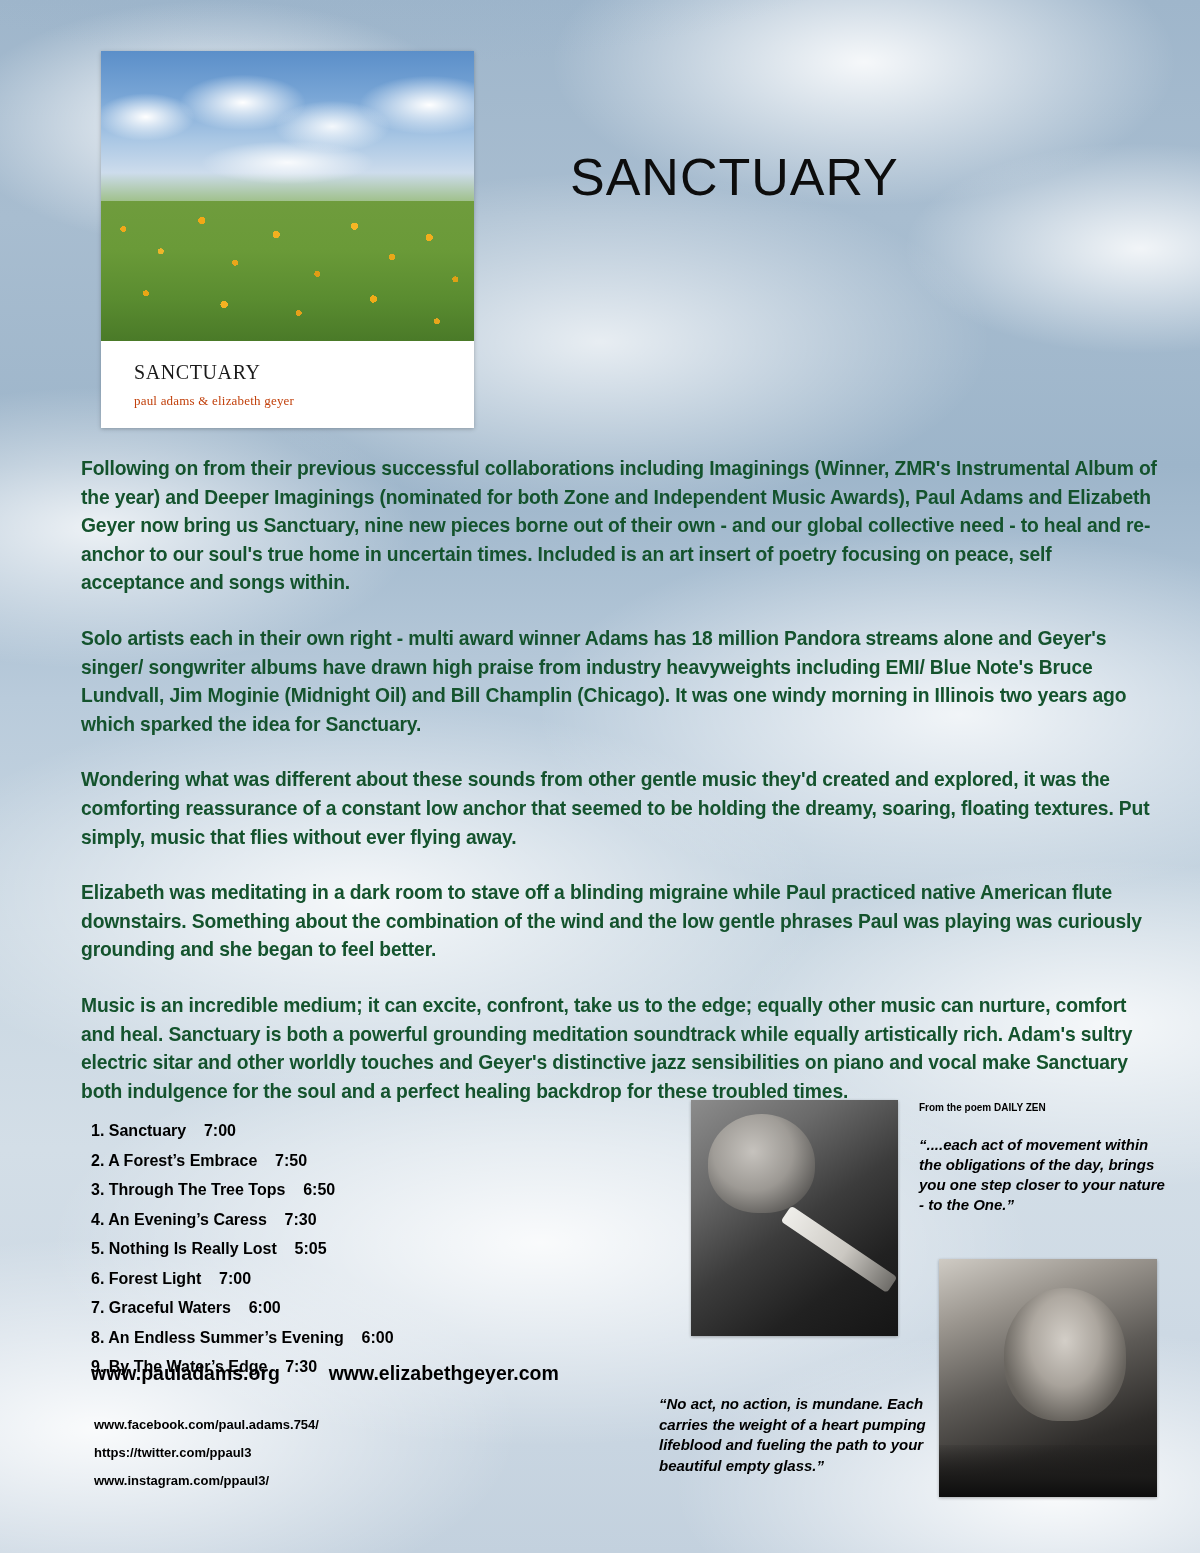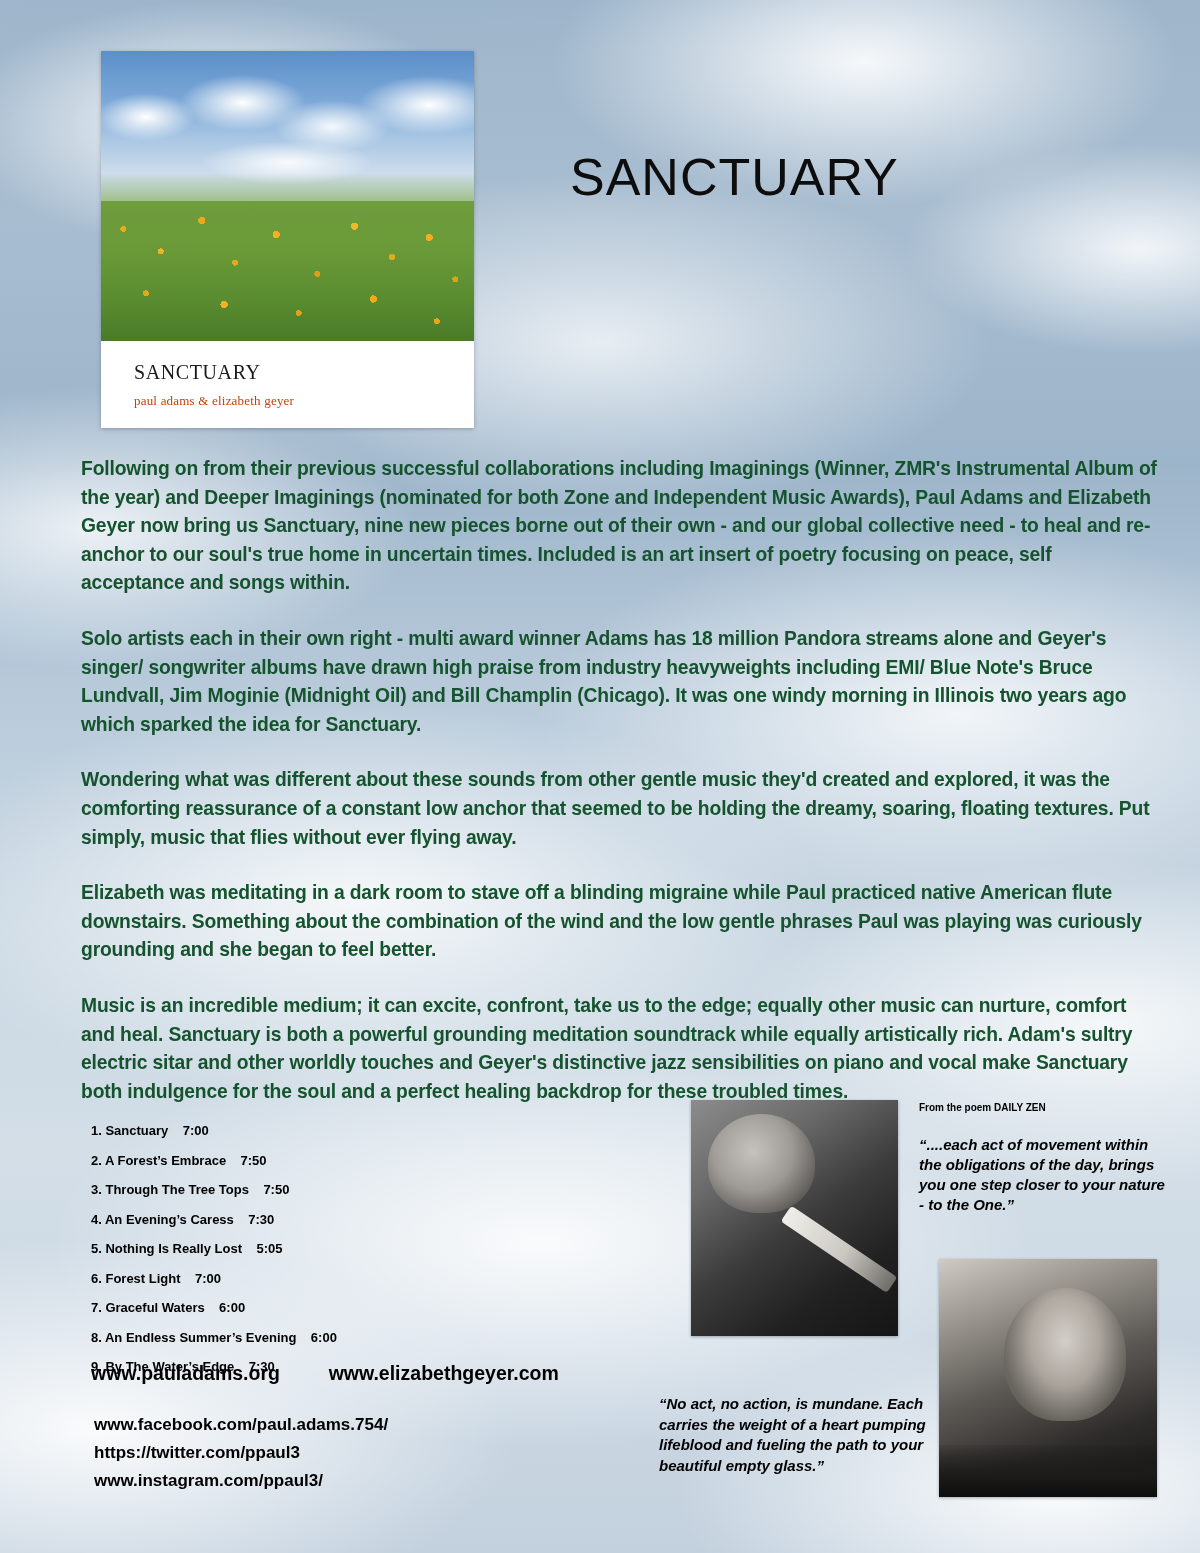--- a/index.html
+++ b/index.html
@@ -150,21 +150,21 @@
   }
   .body-copy p {
     margin: 0 0 27px 0;
   }
 
   
   .tracklist {
     position: absolute;
     left: 91px;
     top: 1116px;
-    font-size: 13px;
+    font-size: 16px;
     font-weight: bold;
     line-height: 29.5px;
     color: #000;
   }
   .track {
     white-space: pre;
   }
 
   
   .links-row-1 {
@@ -173,21 +173,21 @@
     top: 1362px;
     font-size: 19.5px;
     font-weight: bold;
     color: #000;
     white-space: pre;
   }
   .links-block {
     position: absolute;
     left: 94px;
     top: 1411px;
-    font-size: 17px;
+    font-size: 13px;
     font-weight: bold;
     line-height: 28px;
     color: #000;
   }
 
   
   .photo-flute {
     position: absolute;
     left: 691px;
     top: 1100px;
@@ -304,21 +304,21 @@
     <p>Following on from their previous successful collaborations including Imaginings (Winner, ZMR's Instrumental Album of the year) and Deeper Imaginings (nominated for both Zone and Independent Music Awards),  Paul Adams and Elizabeth Geyer now bring us Sanctuary, nine new pieces borne out of their own - and our global collective need - to heal and re-anchor to our soul's true home in uncertain times. Included is an art insert of poetry focusing on peace, self acceptance and songs within.</p>
     <p>Solo artists each in their own right - multi award winner Adams has 18 million Pandora streams alone and Geyer's singer/ songwriter albums have drawn high praise from industry heavyweights including EMI/ Blue Note's Bruce Lundvall, Jim Moginie (Midnight Oil) and Bill Champlin (Chicago). It was one windy morning in Illinois two years ago which sparked the idea for Sanctuary.</p>
     <p>Wondering what was different about these sounds from other gentle music they'd created and explored, it was the comforting reassurance of a constant low anchor that seemed to be holding the dreamy, soaring, floating textures.  Put simply, music that flies without ever flying away.</p>
     <p>Elizabeth was meditating in a dark room to stave off a blinding migraine while Paul practiced native American flute downstairs. Something about the combination of the wind and the low gentle phrases Paul was playing was curiously grounding and she began to feel better.</p>
     <p>Music is an incredible medium; it can excite, confront, take us to the edge; equally other music can nurture, comfort and heal. Sanctuary is both a powerful grounding meditation soundtrack while equally artistically rich. Adam's sultry electric sitar and other worldly touches and Geyer's distinctive jazz sensibilities on piano and vocal make Sanctuary both indulgence for the soul and a perfect healing backdrop for these troubled times.</p>
   </div>
 
   <div class="tracklist">
     <div class="track">1. Sanctuary    7:00</div>
     <div class="track">2. A Forest’s Embrace    7:50</div>
-    <div class="track">3. Through The Tree Tops    7:50</div>
+    <div class="track">3. Through The Tree Tops    6:50</div>
     <div class="track">4. An Evening’s Caress    7:30</div>
     <div class="track">5. Nothing Is Really Lost    5:05</div>
     <div class="track">6. Forest Light    7:00</div>
     <div class="track">7. Graceful Waters    6:00</div>
     <div class="track">8. An Endless Summer’s Evening    6:00</div>
     <div class="track">9. By The Water’s Edge    7:30</div>
   </div>
 
   <div class="links-row-1">www.pauladams.org         www.elizabethgeyer.com</div>
   <div class="links-block">

